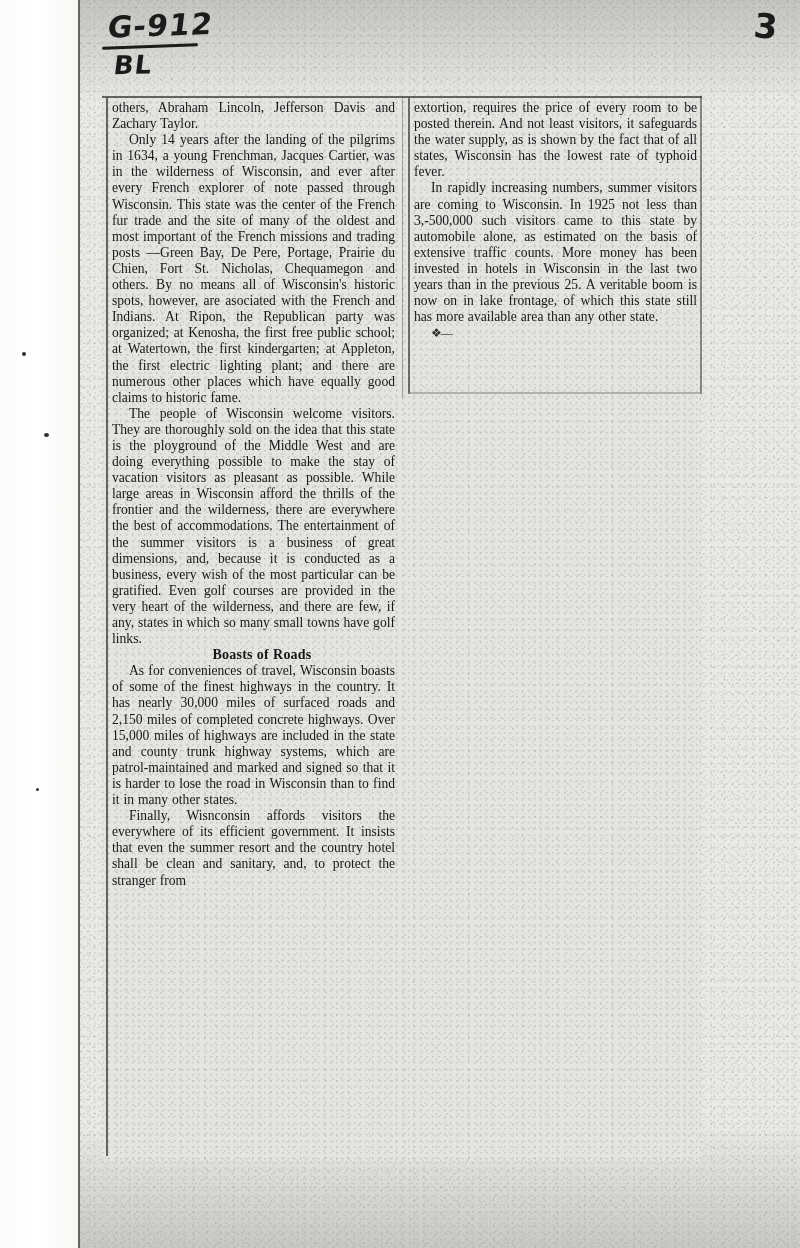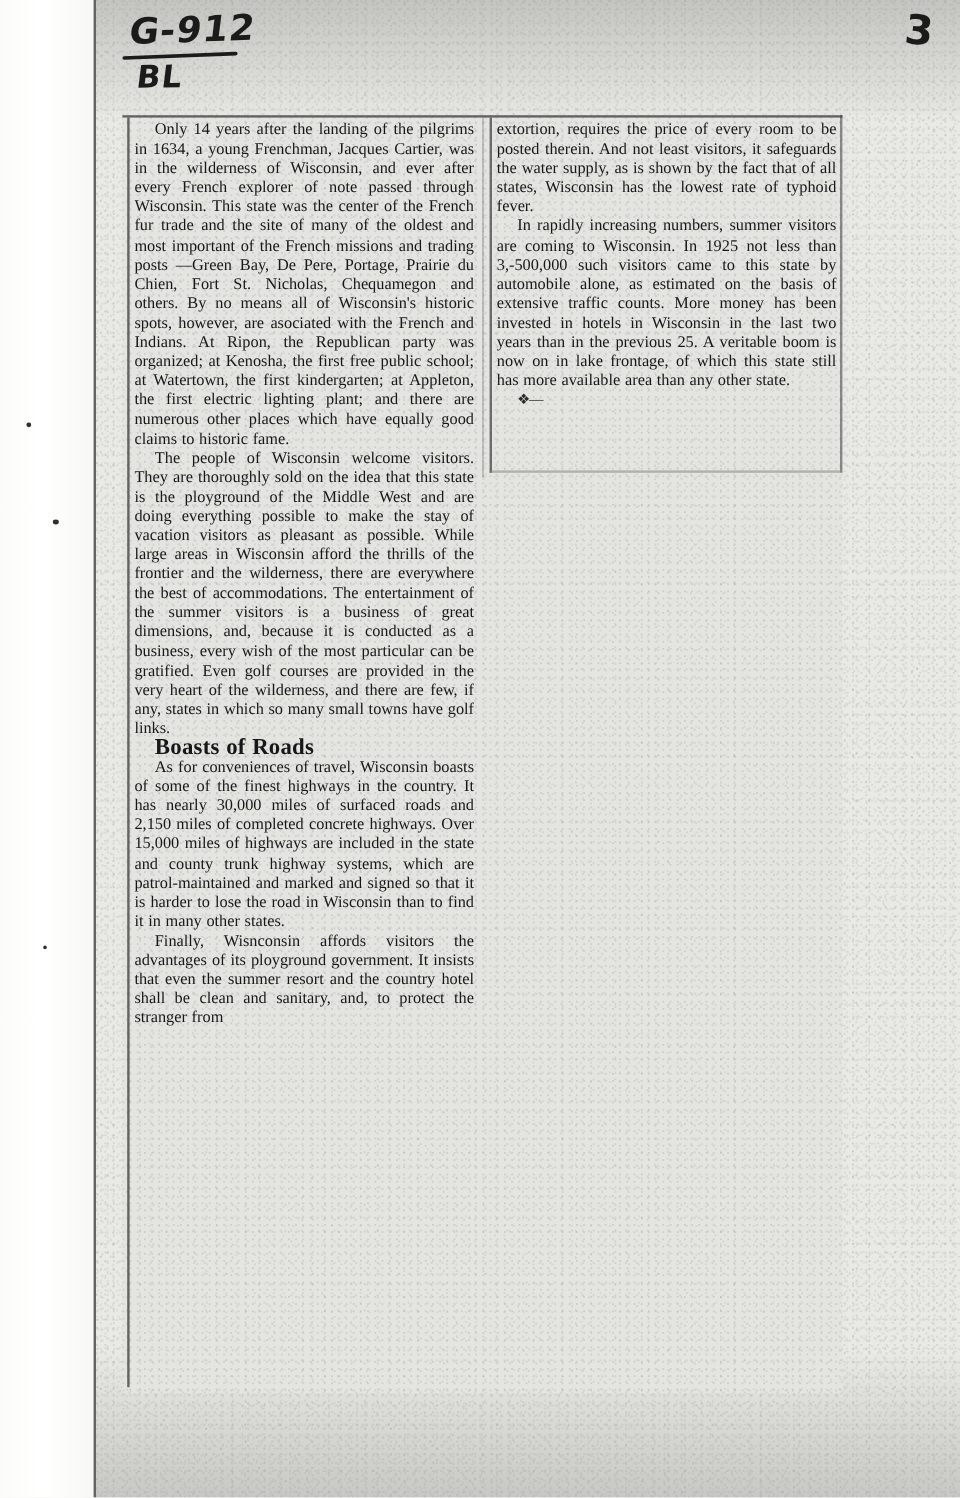--- a/index.html
+++ b/index.html
@@ -115,21 +115,21 @@
   }
   .col-left-rule{
     position:absolute;left:4px;top:2px;width:2px;height:1058px;
     background:#39393a;opacity:.75;
   }
   .col-right-rule{
     position:absolute;left:306px;top:2px;width:2px;height:296px;
     background:#39393a;opacity:.7;
   }
   .subhead{
-    font-weight:bold;font-size:19px;
+    text-align:center;font-weight:bold;font-size:14px;
     margin:3px 0 2px;text-indent:0;letter-spacing:.2px;
   }
   .endmark{
     font-size:12px;letter-spacing:-1px;color:#2a2a2a;margin-top:1px;text-indent:0;
   }
   
   .right-cut{
     position:absolute;left:306px;top:296px;width:292px;height:2px;
     background:#7c7c79;opacity:.5;
   }
@@ -168,25 +168,26 @@
     <div class="clipping">
       <div class="clip-grain"></div>
       <div class="clip-top-rule"></div>
       <div class="col-left-rule"></div>
       <div class="col-right-rule"></div>
       <div class="col-rule"></div>
       <div class="right-col-box"></div>
       <div class="right-cut"></div>
 
       <div class="col col-left">
+        <p class="cont">others, Abraham Lincoln, Jefferson Davis and Zachary Taylor.</p>
         <p>Only 14 years after the landing of the pilgrims in 1634, a young Frenchman, Jacques Cartier, was in the wilderness of Wisconsin, and ever after every French explorer of note passed through Wisconsin. This state was the center of the French fur trade and the site of many of the oldest and most important of the French missions and trading posts —Green Bay, De Pere, Portage, Prairie du Chien, Fort St. Nicholas, Chequamegon and others. By no means all of Wisconsin's historic spots, however, are asociated with the French and Indians. At Ripon, the Republican party was organized; at Kenosha, the first free public school; at Watertown, the first kindergarten; at Appleton, the first electric lighting plant; and there are numerous other places which have equally good claims to historic fame.</p>
         <p>The people of Wisconsin welcome visitors. They are thoroughly sold on the idea that this state is the ployground of the Middle West and are doing everything possible to make the stay of vacation visitors as pleasant as possible. While large areas in Wisconsin afford the thrills of the frontier and the wilderness, there are everywhere the best of accommodations. The entertainment of the summer visitors is a business of great dimensions, and, because it is conducted as a business, every wish of the most particular can be gratified. Even golf courses are provided in the very heart of the wilderness, and there are few, if any, states in which so many small towns have golf links.</p>
         <p class="subhead">Boasts of Roads</p>
         <p>As for conveniences of travel, Wisconsin boasts of some of the finest highways in the country. It has nearly 30,000 miles of surfaced roads and 2,150 miles of completed concrete highways. Over 15,000 miles of highways are included in the state and county trunk highway systems, which are patrol-maintained and marked and signed so that it is harder to lose the road in Wisconsin than to find it in many other states.</p>
-        <p>Finally, Wisnconsin affords visitors the advantages of its ployground government. It insists that even the summer resort and the country hotel shall be clean and sanitary, and, to protect the stranger from</p>
+        <p>Finally, Wisnconsin affords visitors the everywhere of its efficient government. It insists that even the summer resort and the country hotel shall be clean and sanitary, and, to protect the stranger from</p>
       </div>
 
       <div class="col col-right">
         <p class="cont">extortion, requires the price of every room to be posted therein. And not least visitors, it safeguards the water supply, as is shown by the fact that of all states, Wisconsin has the lowest rate of typhoid fever.</p>
         <p>In rapidly increasing numbers, summer visitors are coming to Wisconsin. In 1925 not less than 3,-500,000 such visitors came to this state by automobile alone, as estimated on the basis of extensive traffic counts. More money has been invested in hotels in Wisconsin in the last two years than in the previous 25. A veritable boom is now on in lake frontage, of which this state still has more available area than any other state.</p>
         <p class="endmark">❖—</p>
       </div>
     </div>
   </div>
 </div>

